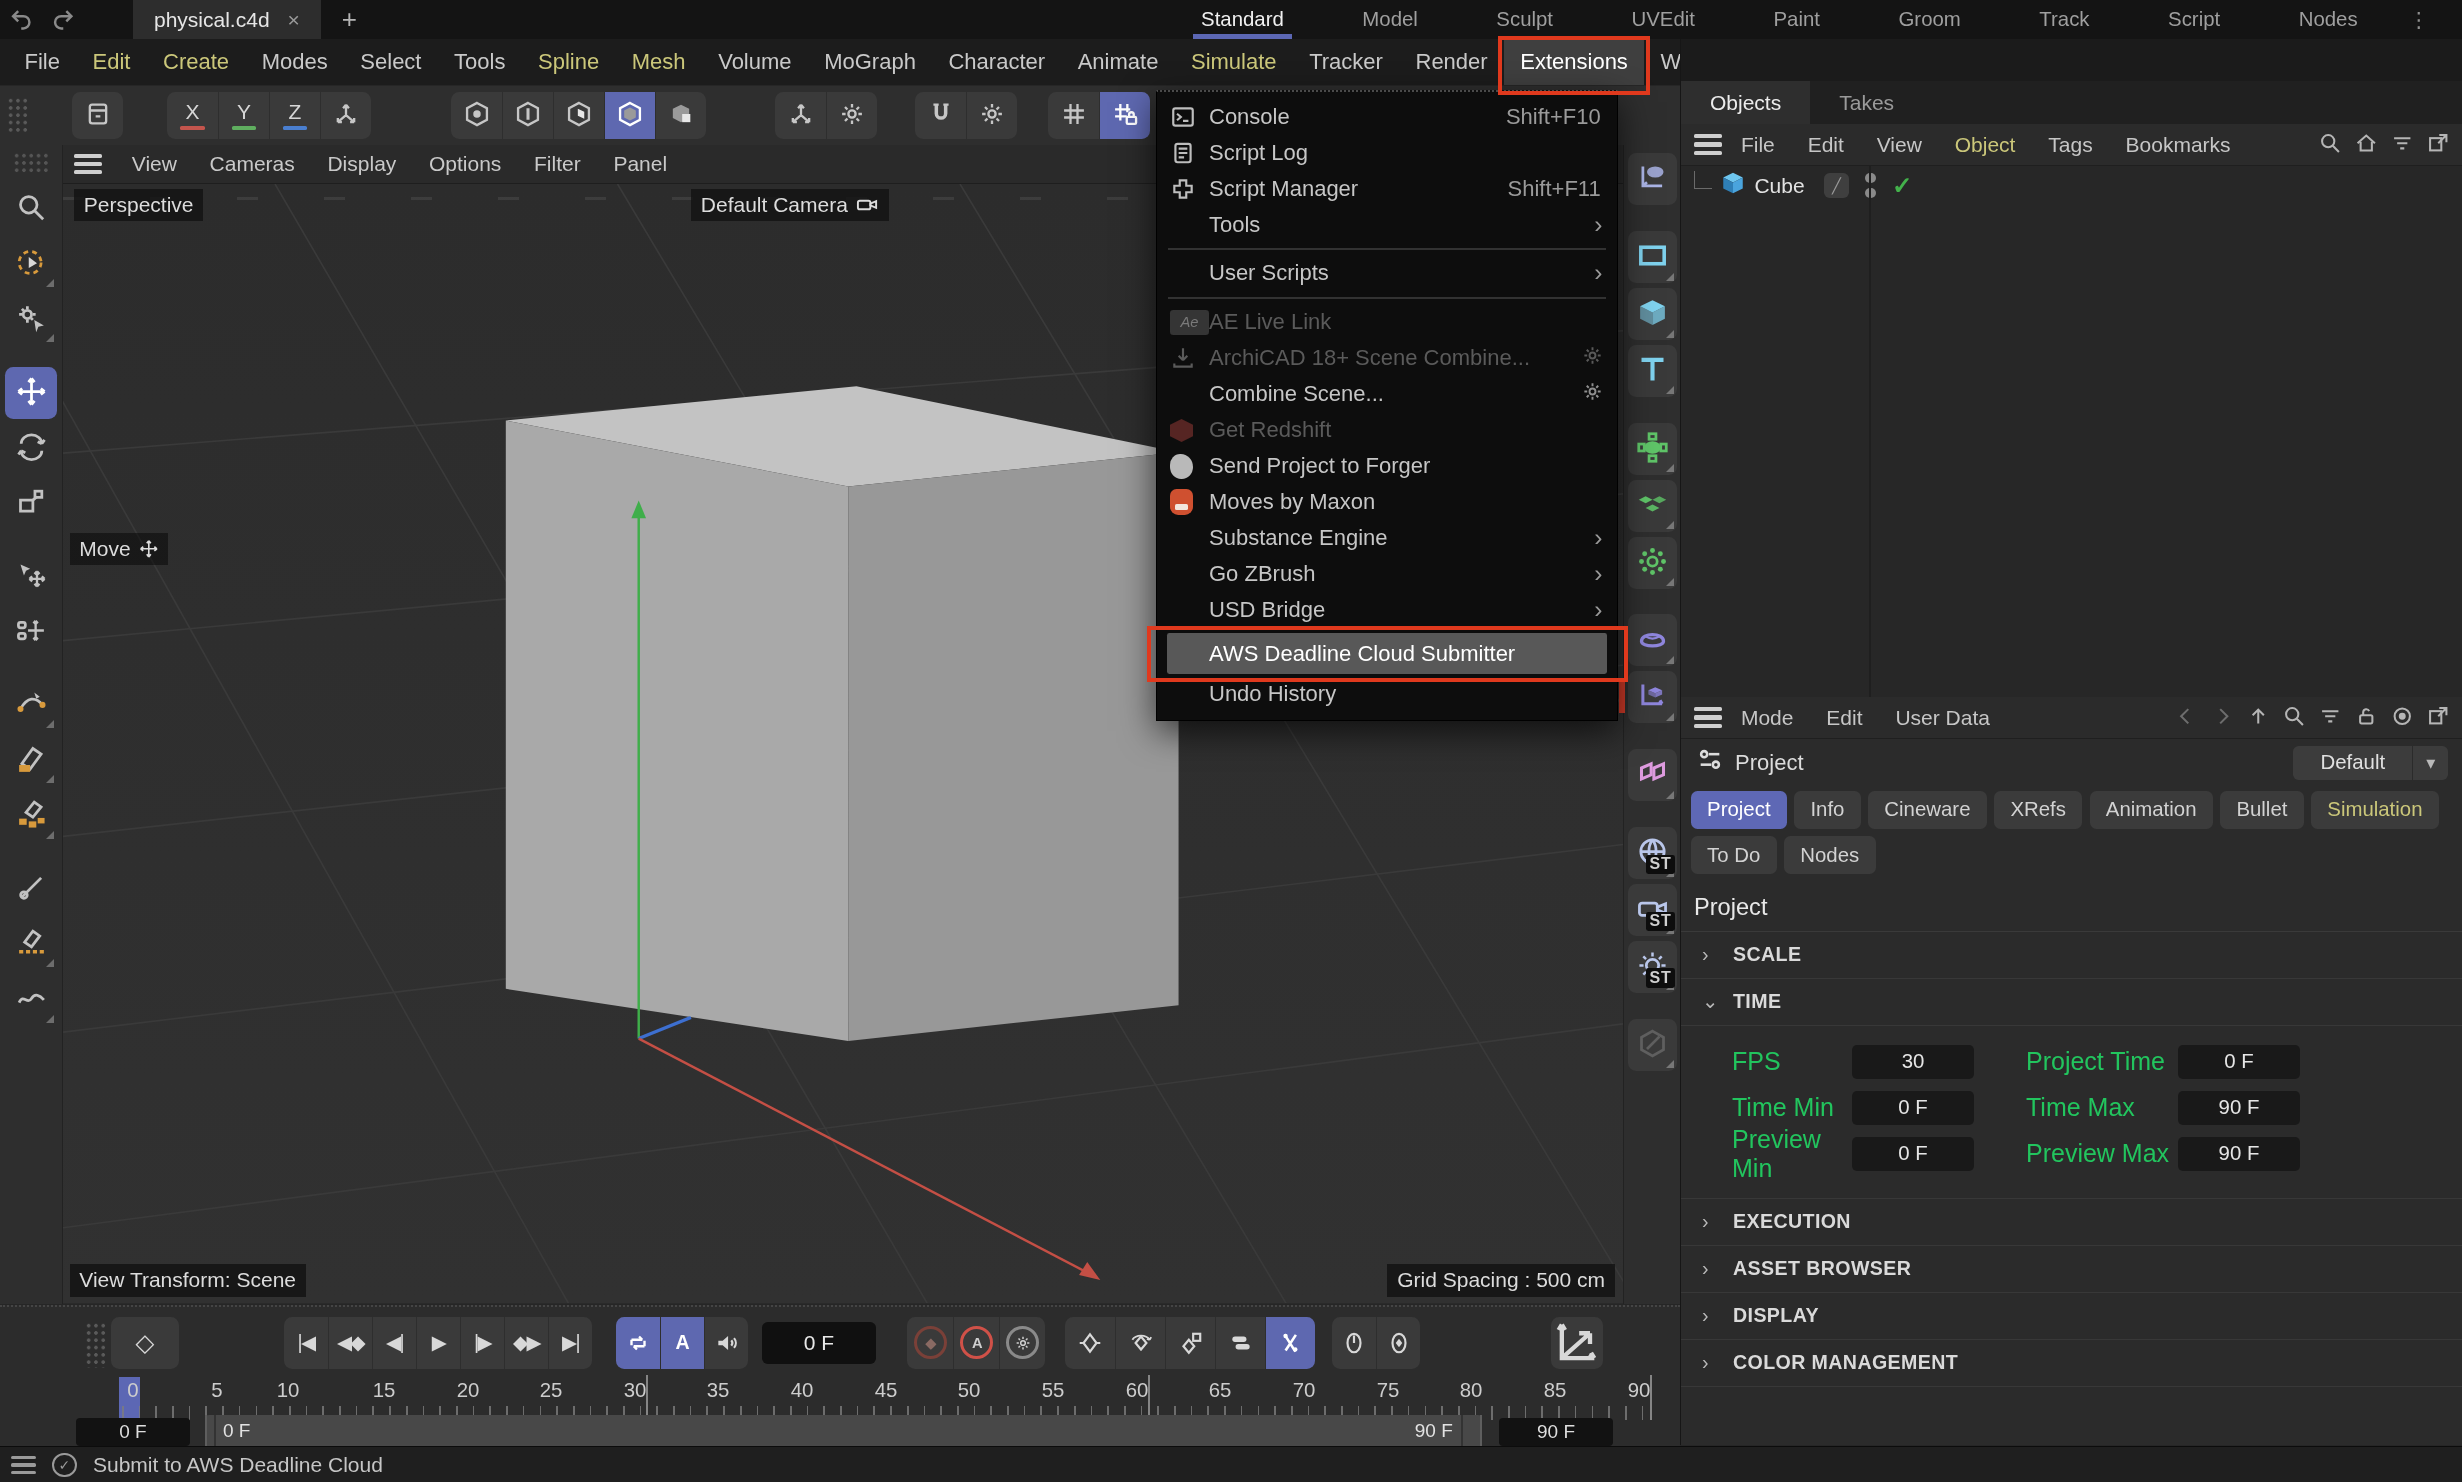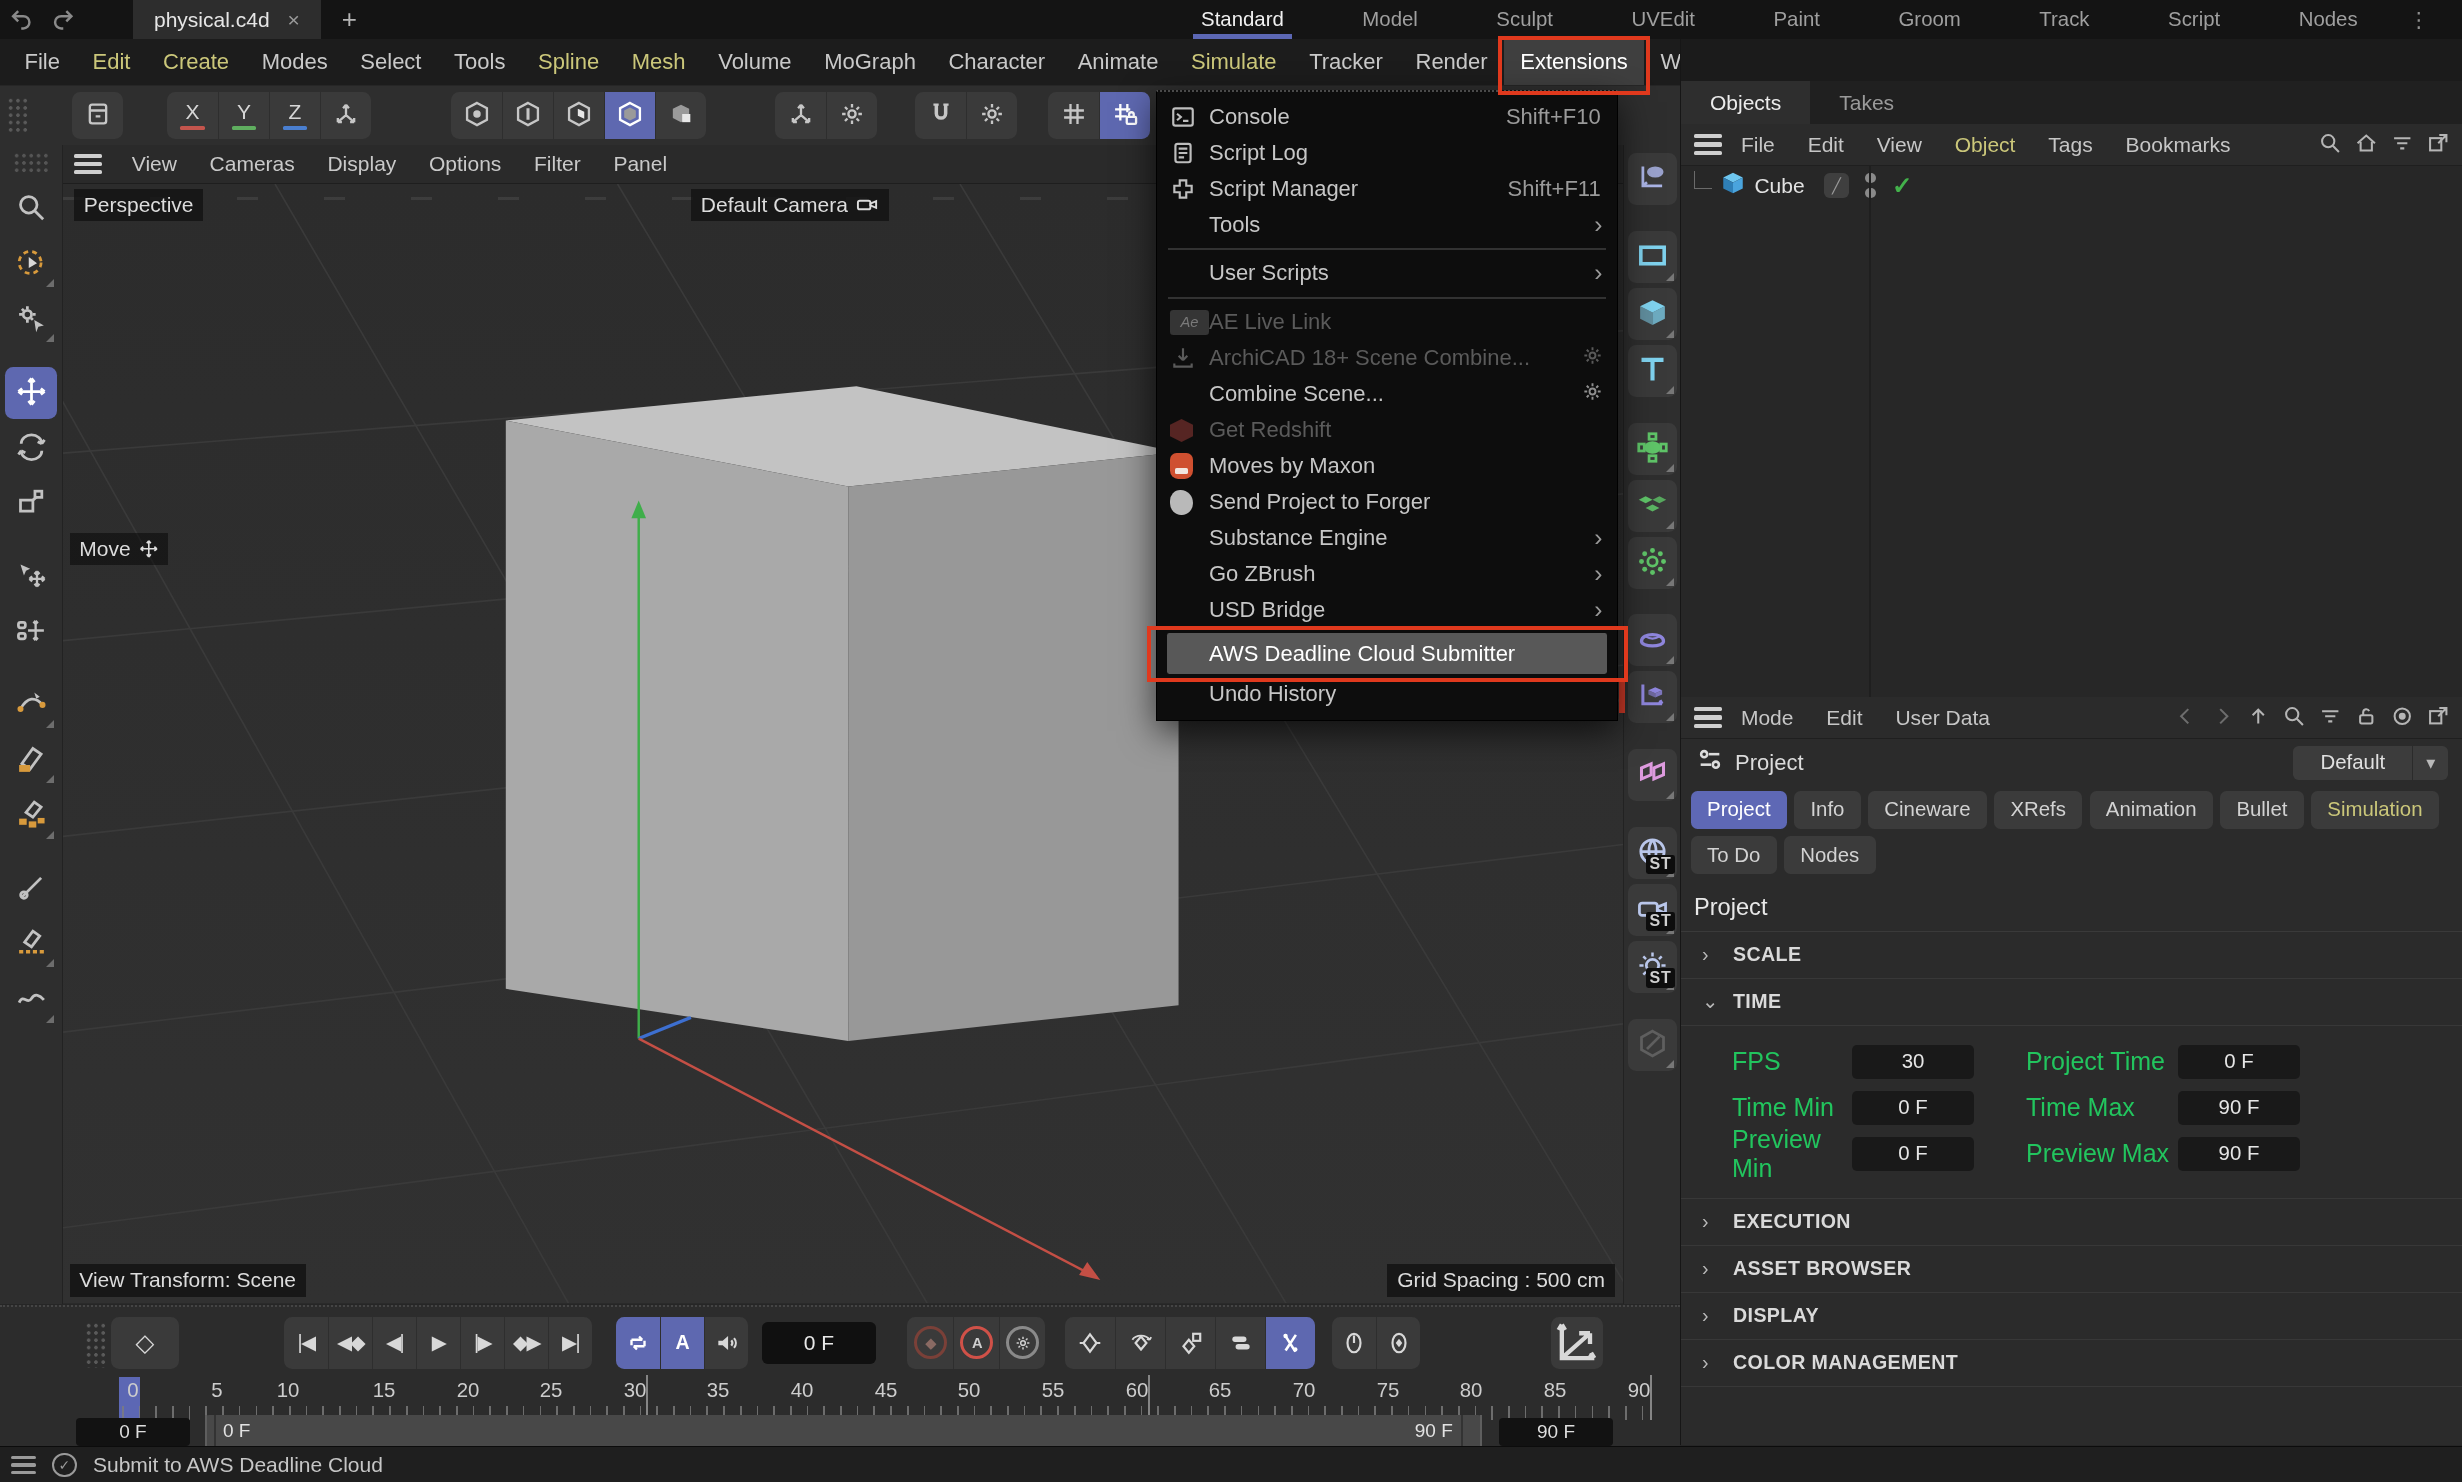--- a/index.html
+++ b/index.html
@@ -1055,29 +1055,29 @@
           </svg></span>
       </div>
       <div class="drow disabled">
         <span class="dicon">
           <span class="rshex"></span>
         </span>
         <span class="dlabel">Get Redshift</span>
       </div>
       <div class="drow">
         <span class="dicon">
+          <span class="blobchip"></span>
+        </span>
+        <span class="dlabel">Send Project to Forger</span>
+      </div>
+      <div class="drow">
+        <span class="dicon">
           <span class="facechip"></span>
         </span>
         <span class="dlabel">Moves by Maxon</span>
-      </div>
-      <div class="drow">
-        <span class="dicon">
-          <span class="blobchip"></span>
-        </span>
-        <span class="dlabel">Send Project to Forger</span>
       </div>
       <div class="drow">
         <span class="dicon"></span>
         <span class="dlabel">Substance Engine</span>
         <span class="darrow">›</span>
       </div>
       <div class="drow">
         <span class="dicon"></span>
         <span class="dlabel">Go ZBrush</span>
         <span class="darrow">›</span>

